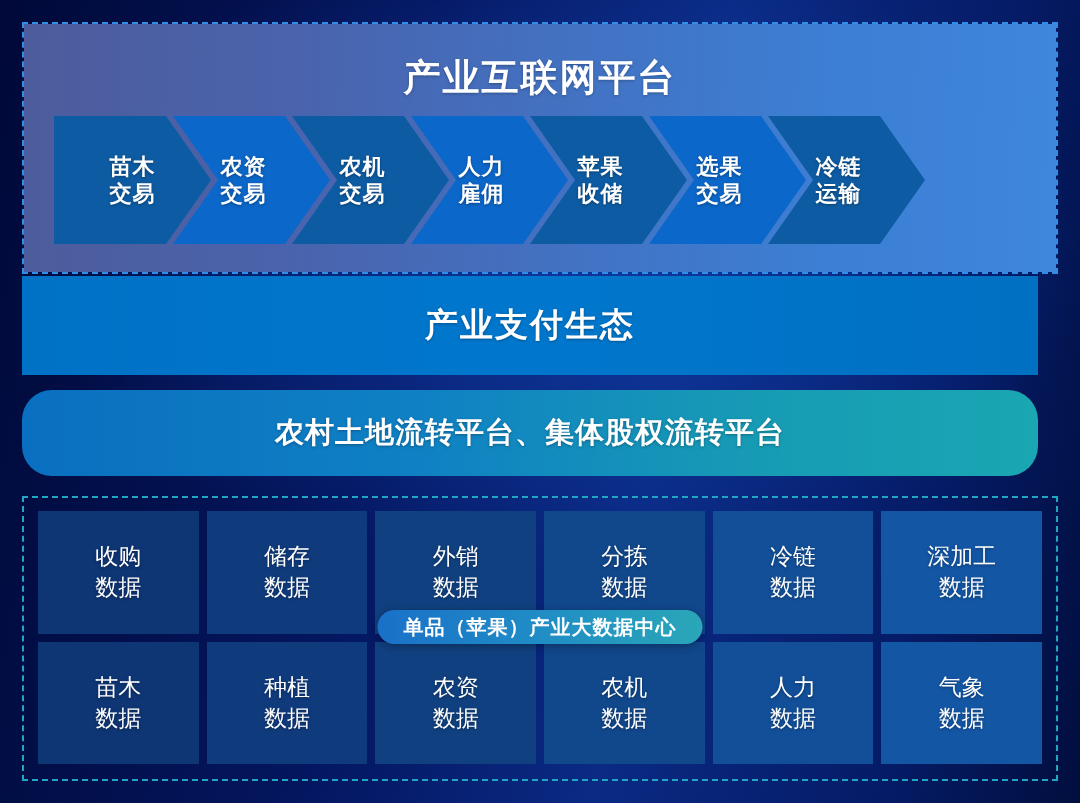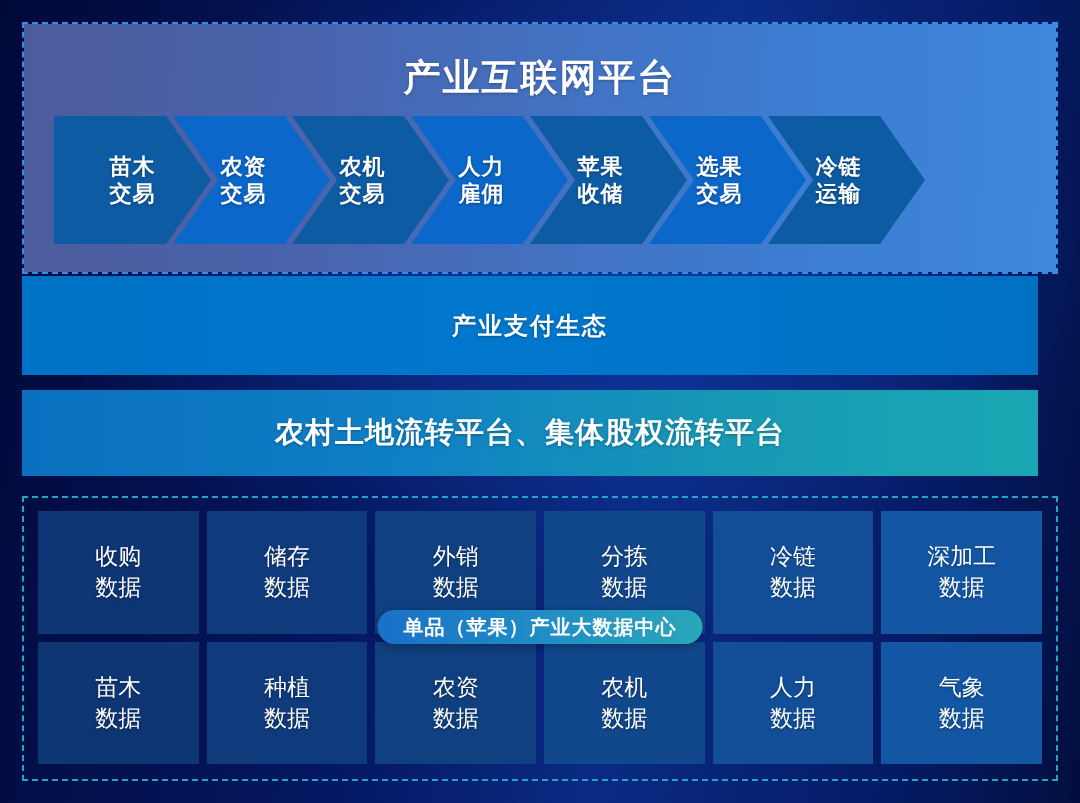--- a/index.html
+++ b/index.html
@@ -103,37 +103,38 @@
     top: 276px;
     width: 1016px;
     height: 99px;
     background: linear-gradient(90deg, #0072c6 0%, #0077cd 50%, #0070c2 100%);
     display: flex;
     align-items: center;
     justify-content: center;
   }
   .pay-band-label {
     color: #ffffff;
-    font-size: 24px;
+    font-size: 33px;
     font-weight: bold;
     letter-spacing: 2px;
     text-shadow: 0 1px 3px rgba(0,0,0,0.3);
   }
 
   
   .land-band {
     position: absolute;
     left: 22px;
     top: 390px;
     width: 1016px;
     height: 86px;
     background: linear-gradient(90deg, #0a6fc0 0%, #0f80c4 38%, #179bb5 72%, #1aa6b2 100%);
     display: flex;
     align-items: center;
     justify-content: center;
+    border-radius: 30px;
   }
   .land-band-label {
     color: #ffffff;
     font-size: 29px;
     font-weight: bold;
     letter-spacing: 1px;
     text-shadow: 0 1px 3px rgba(0,0,0,0.3);
   }
 
   

